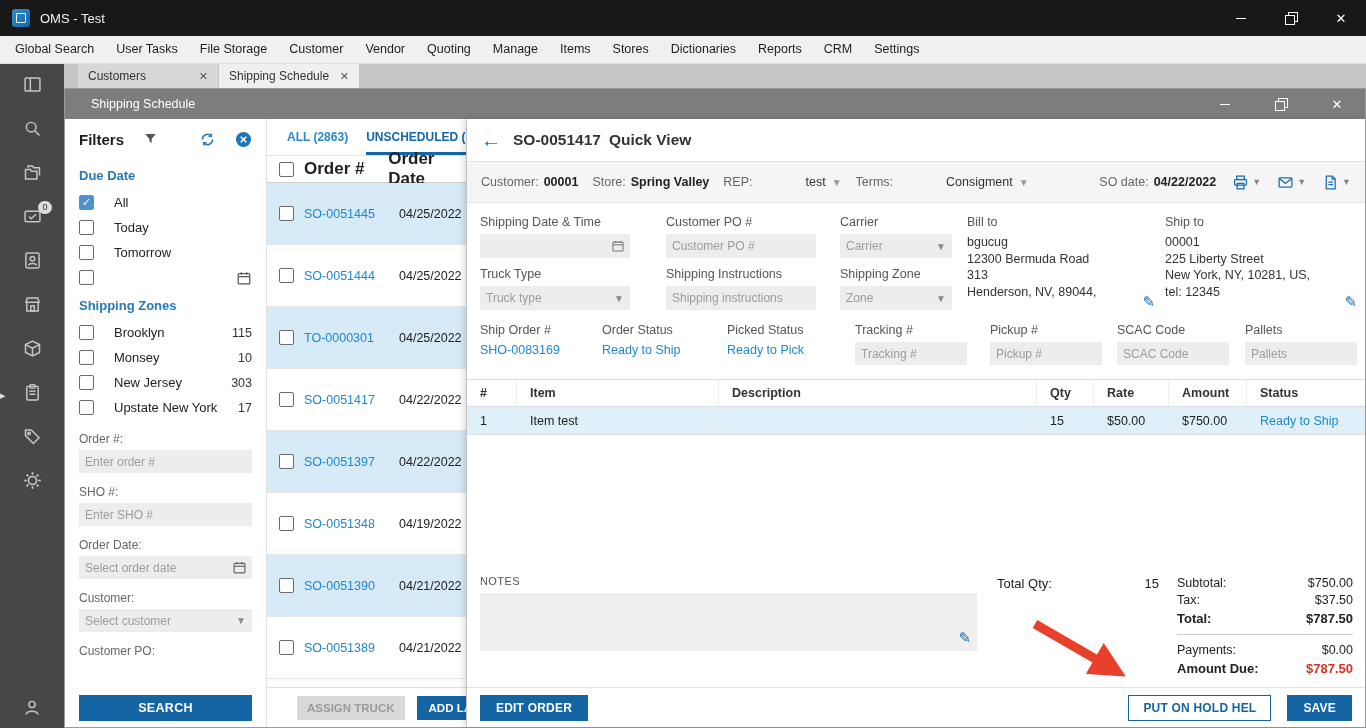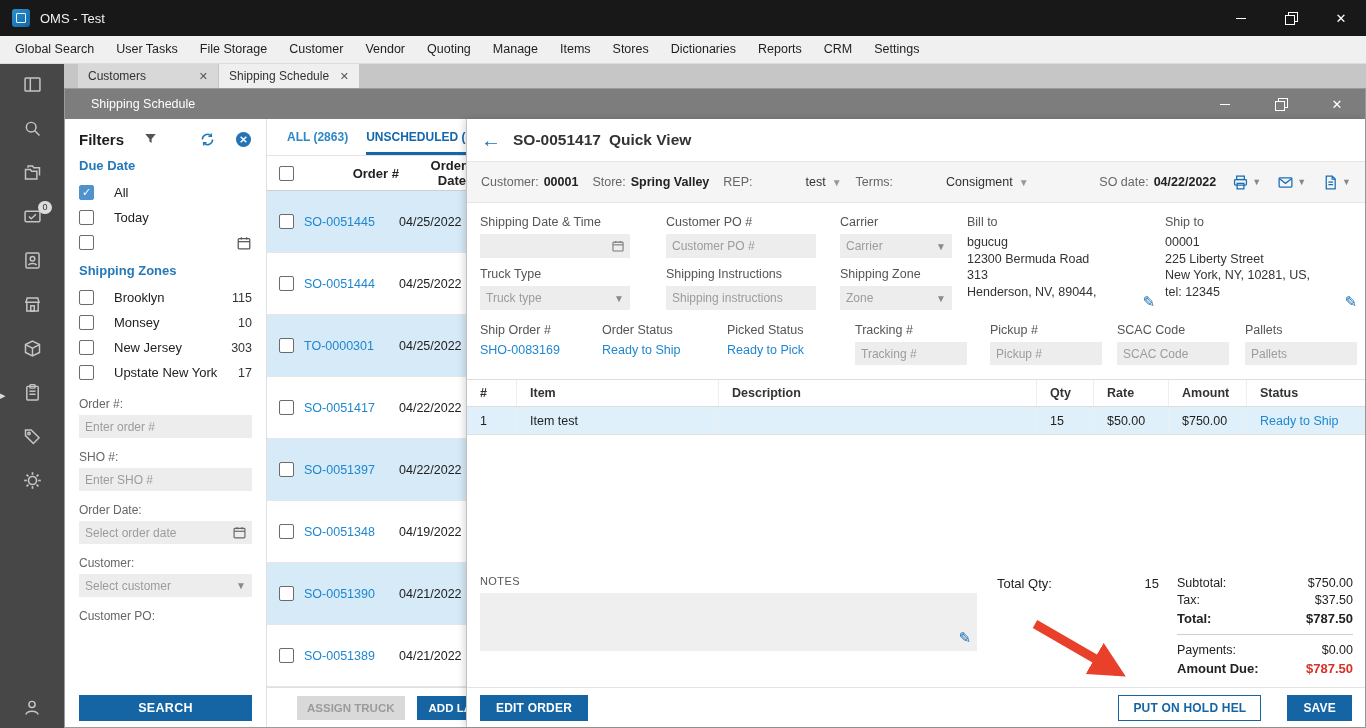--- a/index.html
+++ b/index.html
@@ -44,21 +44,21 @@
 
   
   .inner { flex:1; display:flex; flex-direction:column; border:1px solid #9a9a9a; min-height:0; }
   .inner-titlebar { height:30px; background:#7d7d7d; color:#fff; display:flex; align-items:center; padding-left:26px; font-size:12.5px; flex-shrink:0; }
   .inner-controls { margin-left:auto; display:flex; height:100%; }
   .inner-controls .win-btn { width:56px; }
   .inner-body { flex:1; display:flex; min-height:0; background:#fff; }
 
   
   .filters { width:202px; border-right:1px solid #e0e0e0; padding:12px 14px 4px; display:flex; flex-direction:column; overflow:hidden; flex-shrink:0; }
-  .filters-header { display:flex; align-items:flex-start; gap:19px; margin-bottom:2px; }
+  .filters-header { display:flex; align-items:flex-start; gap:19px; margin-bottom:12px; }
   .filters-title { font-size:15px; font-weight:700; color:#1d1d1d; }
   .filters-header .spacer { flex:1; }
   .section-title { color:#2579b8; font-size:13px; font-weight:700; margin:8px 0 7px; }
   .chk-row { display:flex; align-items:center; gap:20px; height:25px; font-size:13px; color:#222; cursor:pointer; }
   .chk { width:15px; height:15px; border:1px solid #6b6b6b; background:#fff; border-radius:2px; flex-shrink:0; display:flex; align-items:center; justify-content:center; }
   .chk.checked { background:#4f93cd; border-color:#4f93cd; }
   .chk.checked::after { content:"✓"; color:#fff; font-size:11px; line-height:1; }
   .chk-count { margin-left:auto; color:#333; font-size:12.5px; }
   .chk-cal { margin-left:auto; display:flex; }
   .field-label { font-size:12px; color:#666; margin:12px 0 4px; }
@@ -69,21 +69,21 @@
   .select-box { height:23px; background:#ededed; display:flex; align-items:center; padding:0 6px; font-size:12px; color:#9c9c9c; cursor:pointer; }
   .select-box .chev { margin-left:auto; color:#8a8a8a; font-size:10px; }
   .btn { display:flex; align-items:center; justify-content:center; cursor:pointer; user-select:none; }
   .btn-search { margin-top:auto; margin-bottom:2px; height:26px; background:#1565a4; color:#fff; font-weight:700; font-size:12.5px; letter-spacing:.3px; }
 
   
   .listpanel { width:200px; border-right:1px solid #d9d9d9; display:flex; flex-direction:column; overflow:hidden; flex-shrink:0; }
   .list-tabs { display:flex; gap:18px; padding:11px 0 0 20px; font-size:12px; font-weight:700; white-space:nowrap; flex-shrink:0; }
   .list-tab { padding-bottom:8px; color:#2d87c8; cursor:pointer; }
   .list-tab.active { color:#1467ab; border-bottom:3px solid #1467ab; }
-  .list-header { display:flex; align-items:center; height:36px; border-top:1px solid #e5e5e5; border-bottom:1px solid #cfcfcf; padding-left:12px; font-weight:700; font-size:13px; color:#222; flex-shrink:0;text-align:right; }
+  .list-header { display:flex; align-items:center; height:28px; border-top:1px solid #e5e5e5; border-bottom:1px solid #cfcfcf; padding-left:12px; font-weight:700; font-size:17px; color:#222; flex-shrink:0; }
   .col-order { margin-left:10px; width:95px; }
   .rows { flex:1; overflow:hidden; }
   .lrow { display:flex; align-items:center; height:62px; padding-left:12px; border-bottom:1px solid #e6e6e6; font-size:12.5px; background:#fff; cursor:pointer; }
   .lrow.alt { background:#d6eaf8; }
   .order-link { color:#1e87d0; margin-left:10px; width:95px; cursor:pointer; }
   .row-date { color:#222; white-space:nowrap; }
   .list-footer { height:40px; border-top:1px solid #e0e0e0; display:flex; align-items:center; padding-left:30px; gap:12px; flex-shrink:0; white-space:nowrap; }
   .btn-gray { background:#d9d9d9; color:#9b9b9b; font-size:11.5px; font-weight:700; padding:6px 10px; }
   .btn-blue-sm { background:#1565a4; color:#fff; font-size:11.5px; font-weight:700; padding:6px 12px; flex-shrink:0; }
 
@@ -127,21 +127,21 @@
   .notes-wrap { position:absolute; left:13px; bottom:36px; width:497px; height:58px; }
   .notes-wrap textarea { width:100%; height:100%; background:#efefef; border:none; outline:none; resize:none; font-family:inherit; font-size:12px; padding:6px; }
   .notes-wrap .pencil { right:6px; bottom:4px; }
   .totalqty { position:absolute; left:530px; bottom:96px; width:162px; display:flex; justify-content:space-between; font-size:13px; color:#222; }
   .totals { position:absolute; right:12px; bottom:10px; width:176px; font-size:12.5px; color:#222; }
   .tot-row { display:flex; justify-content:space-between; line-height:17.5px; }
   .tot-row.bold { font-weight:700; font-size:13px; }
   .tot-div { border-top:1px solid #cfcfcf; margin:7px 0; }
   .red { color:#d93025; }
 
-  .qv-footer { height:40px; border-top:1px solid #e3e3e3; display:flex; align-items:center; padding:0 13px; gap:26px; flex-shrink:0; }
+  .qv-footer { height:40px; border-top:1px solid #e3e3e3; display:flex; align-items:center; padding:0 13px; gap:16px; flex-shrink:0; }
   .btn-primary { background:#1565a4; color:#fff; font-size:12px; font-weight:700; height:26px; padding:0 16px; letter-spacing:.2px; }
   .btn-outline { background:#fff; color:#1565a4; border:1px solid #1565a4; font-size:12px; font-weight:700; height:26px; padding:0 14px; letter-spacing:.2px; }
   .footer-spacer { flex:1; }
 
   .arrow-overlay { position:absolute; inset:0; width:1366px; height:728px; pointer-events:none; z-index:60; }
 </style>
 </head>
 <body>
 
 <div class="app">
@@ -310,20 +310,24 @@
             </div>
 
             <div class="section-title">Due Date</div>
             <div class="chk-row">
               <span class="chk checked"></span>
               <span>All</span>
             </div>
             <div class="chk-row">
               <span class="chk"></span>
               <span>Today</span>
+            </div>
+            <div class="chk-row">
+              <span class="chk"></span>
+              <span>Tomorrow</span>
             </div>
             <div class="chk-row">
               <span class="chk"></span>
               <span></span>
               <span class="chk-cal">
                 <svg width="16" height="16" viewBox="0 0 18 18" fill="none" stroke="#555" stroke-width="1.4">
                     <rect x="2.5" y="4" width="13" height="11.5" rx="1"></rect>
                     <line x1="2.5" y1="7.5" x2="15.5" y2="7.5"></line>
                     <line x1="6" y1="2.5" x2="6" y2="5"></line>
                     <line x1="12" y1="2.5" x2="12" y2="5"></line>

